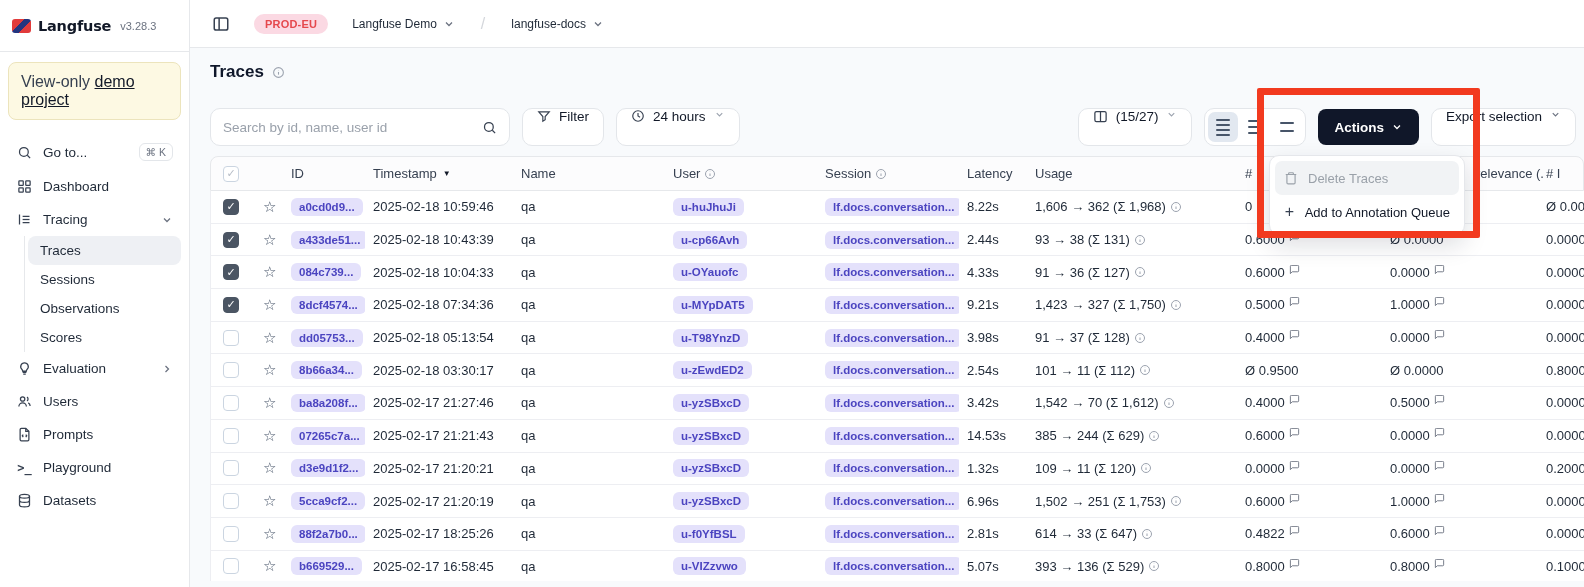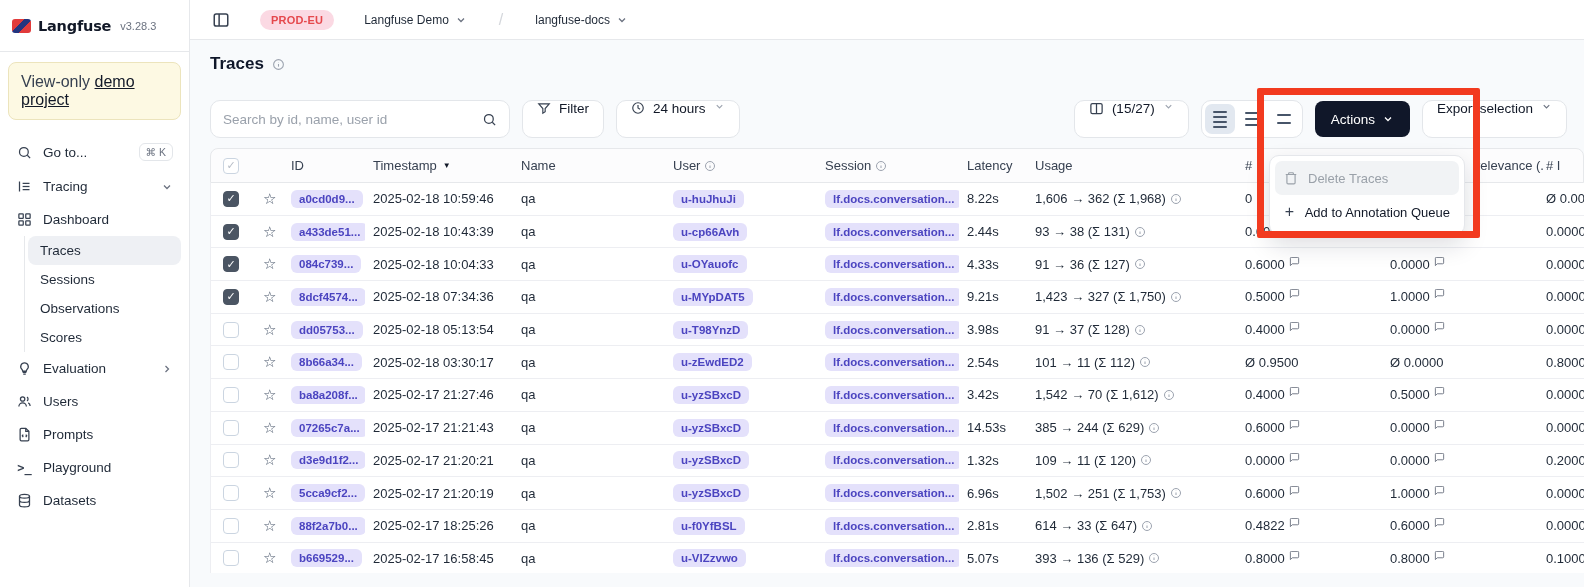--- a/index.html
+++ b/index.html
@@ -24,46 +24,46 @@
   .nav-item .lbl{flex:1}
   .kbd{border:1px solid #e3e6ea;border-radius:6px;padding:2px 6px;font-size:10.5px;color:#6b7280;background:#fff}
   .chev{color:#6b7280}
   .sub{margin-left:16px;border-left:1px solid #e6e8eb;padding-left:3px}
   .sub .nav-item{padding:7px 12px;font-size:13.5px}
   .sub .nav-item.active{background:#eef0f4;font-weight:500}
   .term{font-family:"DejaVu Sans Mono",monospace;font-size:12px;font-weight:700;color:#374151}
 
   
   .main{flex:1;display:flex;flex-direction:column;min-width:0}
-  .topbar{height:40px;border-bottom:1px solid #e6e8eb;display:flex;align-items:center;padding:0 22px;gap:30px;background:#fff}
+  .topbar{height:48px;border-bottom:1px solid #e6e8eb;display:flex;align-items:center;padding:0 22px;gap:24px;background:#fff}
   .env-badge{background:#fbd9e3;color:#e5484d;font-size:11px;font-weight:700;letter-spacing:.2px;
              border-radius:11px;padding:4px 11px}
   .crumb{display:flex;align-items:center;gap:6px;font-size:12px;font-weight:500;color:#1f2937;cursor:pointer}
   .slash{color:#d4d7dc;font-size:16px;margin:0 2px}
 
   .content{flex:1;background:#f8fafc;padding:14px 0 0 20px;overflow:hidden}
   .page-title{display:flex;align-items:center;gap:8px;font-size:17px;font-weight:700;color:#0f172a}
 
-  .toolbar{display:flex;align-items:center;gap:12px;margin-top:26px;padding-right:17px}
+  .toolbar{display:flex;align-items:center;gap:12px;margin-top:26px;padding-right:8px}
   .search-box{width:300px;height:38px;background:#fff;border:1px solid #e3e6ea;border-radius:10px;
               display:flex;align-items:center;padding:0 12px;gap:8px}
   .search-box input{flex:1;border:none;outline:none;font-size:13.5px;color:#111827;background:transparent;
                     font-family:"Liberation Sans",sans-serif}
   .search-box input::placeholder{color:#9aa1ab}
   .btn{height:38px;border:1px solid #e3e6ea;border-radius:10px;background:#fff;display:flex;align-items:flex-start;
        gap:8px;padding:0 14px;font-size:13.5px;color:#111827;cursor:pointer;white-space:nowrap}
   .right-group{margin-left:auto;display:flex;align-items:center;gap:12px}
   .toggle-group{display:flex;gap:2px;border:1px solid #e3e6ea;border-radius:10px;background:#fff;padding:3px}
   .toggle{width:30px;height:30px;border-radius:7px;display:flex;align-items:center;justify-content:center;
           flex-direction:column;gap:3px;cursor:pointer}
   .toggle.sel{background:#e2e8f0}
   .rl{width:14px;height:2px;background:#475569;border-radius:1px}
   .toggle.g2{gap:4px}.toggle.g3{gap:6px}
   .btn-dark{height:36px;background:#101729;color:#fff;border-radius:8px;border:none;display:flex;align-items:center;
-            gap:7px;padding:0 16px;font-size:13.5px;font-weight:400;cursor:pointer}
+            gap:7px;padding:0 16px;font-size:13.5px;font-weight:700;cursor:pointer}
 
   
   .table-wrap{margin-top:10px;height:425px;overflow:hidden}
   .grid{display:grid;grid-template-columns:44px 28px 82px 148px 152px 152px 142px 68px 210px 145px 84px 78px 120px;
         align-items:center}
   .thead{height:35px;background:#fcfcfd;border:1px solid #e6e8eb;border-radius:8px 8px 0 0;
          font-size:13px;color:#374151;font-weight:500}
   .trow{height:32.7px;background:#fff;border-bottom:1px solid #edeef2;border-left:1px solid #edeef2;
         font-size:13px;color:#1f2937}
   .cell{padding-left:8px;white-space:nowrap;overflow:hidden;display:flex;align-items:center;gap:4px}
@@ -110,43 +110,43 @@
               <circle cx="11" cy="11" r="7"></circle>
               <line x1="16.5" y1="16.5" x2="21" y2="21"></line>
             </svg>
         </span>
         <span class="lbl">Go to...</span>
         <span class="kbd">⌘ K</span>
       </div>
       <div class="nav-item">
         <span class="ic">
           <svg width="15" height="15" viewBox="0 0 24 24" fill="none" stroke="currentColor" stroke-width="2">
+              <rect x="3" y="3" width="7" height="7" rx="1"></rect>
+              <rect x="14" y="3" width="7" height="7" rx="1"></rect>
+              <rect x="3" y="14" width="7" height="7" rx="1"></rect>
+              <rect x="14" y="14" width="7" height="7" rx="1"></rect>
+            </svg>
+        </span>
+        <span class="lbl">Dashboard</span>
+      </div>
+      <div class="nav-item">
+        <span class="ic">
+          <svg width="15" height="15" viewBox="0 0 24 24" fill="none" stroke="currentColor" stroke-width="2">
               <path d="M4 4v16"></path>
               <line x1="9" y1="7" x2="20" y2="7"></line>
               <line x1="9" y1="12" x2="20" y2="12"></line>
               <line x1="9" y1="17" x2="20" y2="17"></line>
             </svg>
         </span>
         <span class="lbl">Tracing</span>
         <span class="chev">
           <svg width="12" height="12" viewBox="0 0 24 24" fill="none" stroke="currentColor" stroke-width="2.5">
               <polyline points="6 9 12 15 18 9"></polyline>
             </svg>
         </span>
-      </div>
-      <div class="nav-item">
-        <span class="ic">
-          <svg width="15" height="15" viewBox="0 0 24 24" fill="none" stroke="currentColor" stroke-width="2">
-              <rect x="3" y="3" width="7" height="7" rx="1"></rect>
-              <rect x="14" y="3" width="7" height="7" rx="1"></rect>
-              <rect x="3" y="14" width="7" height="7" rx="1"></rect>
-              <rect x="14" y="14" width="7" height="7" rx="1"></rect>
-            </svg>
-        </span>
-        <span class="lbl">Dashboard</span>
       </div>
       <div class="sub">
         <div class="nav-item active">
             <span class="lbl">Traces</span>
           </div>
         <div class="nav-item">
             <span class="lbl">Sessions</span>
           </div>
         <div class="nav-item">
             <span class="lbl">Observations</span>

